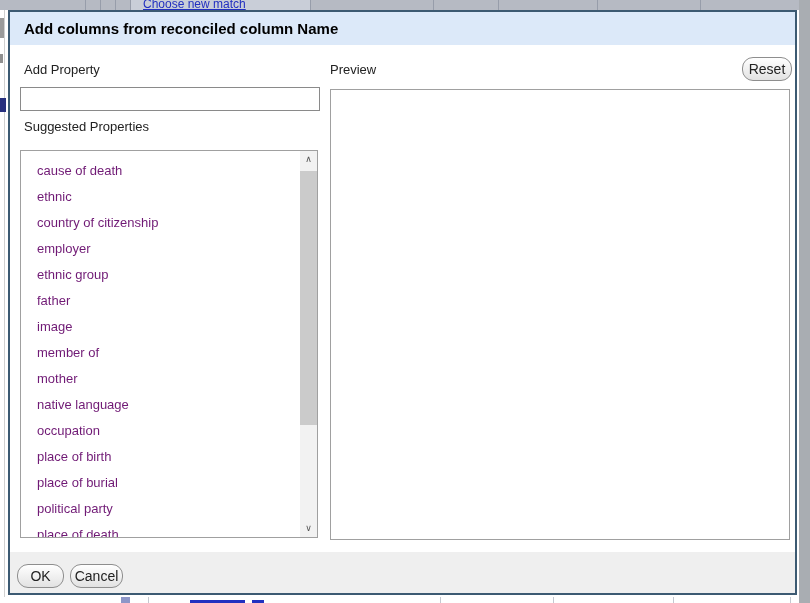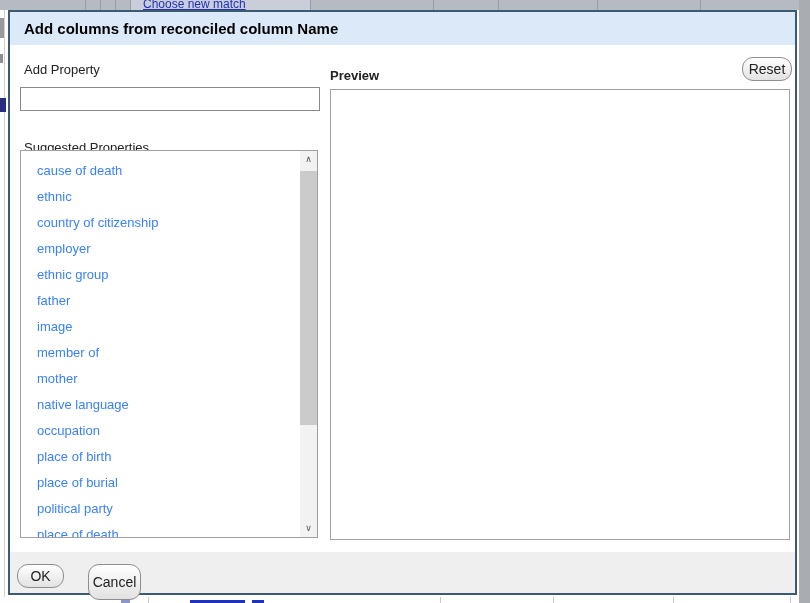--- a/index.html
+++ b/index.html
@@ -28,51 +28,51 @@
     background:#ffffff; border:2px solid #3c5a72; }
   .dialog-inner { position:relative; width:785px; height:581px; }
 
   .title-bar { position:absolute; left:0; top:0; width:785px; height:33px;
     background:#dce9f9; }
   .title-bar .title { position:absolute; left:14px; top:0; line-height:33px;
     font-size:15px; font-weight:bold; color:#000; white-space:nowrap; }
 
   .label { position:absolute; font-size:13px; color:#222; white-space:nowrap; }
   .lbl-add-property { left:14px; top:50px; }
-  .lbl-suggested { left:14px; top:107px;margin-top:21px; }
-  .lbl-preview { left:320px; top:56px;font-weight:bold; }
+  .lbl-suggested { left:14px; top:107px; }
+  .lbl-preview { left:320px; top:50px; }
 
   .property-input { position:absolute; left:10px; top:75px; width:300px; height:24px;
     border:1px solid #8a8a8a; background:#fff; font-size:13px; padding:0 4px;
     font-family:"Liberation Sans", sans-serif; }
 
   .listbox { position:absolute; left:10px; top:138px; width:298px; height:388px;
     border:1px solid #a0a0a0; background:#fff; overflow:hidden; }
   .list-items { position:absolute; left:0; top:7px; width:279px; }
   .list-items a { display:block; height:26px; line-height:26px; padding-left:16px;
-    font-size:13px; color:#3b82f6; text-decoration:none; white-space:nowrap; cursor:pointer; }
+    font-size:13px; color:#701a75; text-decoration:none; white-space:nowrap; cursor:pointer; }
 
   .scrollbar { position:absolute; right:0; top:0; width:17px; height:386px; background:#f2f2f2; }
   .sb-btn { position:absolute; left:0; width:17px; height:17px; background:#f2f2f2;
     color:#555; font-size:9px; text-align:center; line-height:17px; }
   .sb-up { top:0; }
   .sb-down { bottom:0; }
   .sb-thumb { position:absolute; left:0; top:20px; width:17px; height:254px; background:#cbcbcb; }
 
   .btn { position:absolute; border:1px solid #8e8e8e; border-radius:11px;
     background:linear-gradient(#ffffff, #e2e2e2); font-size:14px; color:#222;
     font-family:"Liberation Sans", sans-serif; text-align:center; cursor:pointer; }
   .btn-reset { left:732px; top:45px; width:50px; height:24px; line-height:22px; }
 
   .preview-panel { position:absolute; left:320px; top:77px; width:460px; height:451px;
     border:1px solid #a0a0a0; background:#fff; }
 
   .footer { position:absolute; left:0; top:540px; width:785px; height:41px; background:#efefef; }
   .btn-ok { left:7px; top:12px; width:47px; height:24px; line-height:22px; }
-  .btn-cancel { left:78px; top:12px; width:53px; height:36px; line-height:22px; }
+  .btn-cancel { left:60px; top:12px; width:53px; height:24px; line-height:22px; }
 </style>
 </head>
 <body>
 
 <div class="bg-top-strip">
   <div class="bg-top-cell" style="left:130px; width:180px;"></div>
   <div class="bg-top-divider" style="left:85px;"></div>
   <div class="bg-top-divider" style="left:100px;"></div>
   <div class="bg-top-divider" style="left:115px;"></div>
   <div class="bg-top-divider" style="left:130px;"></div>

